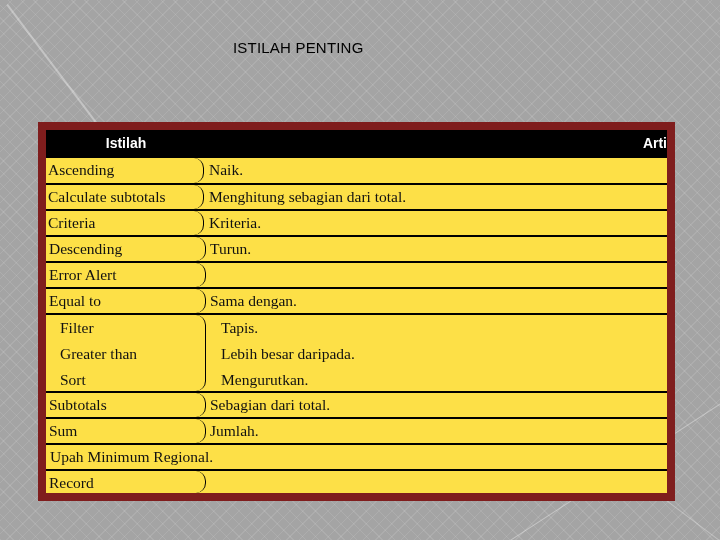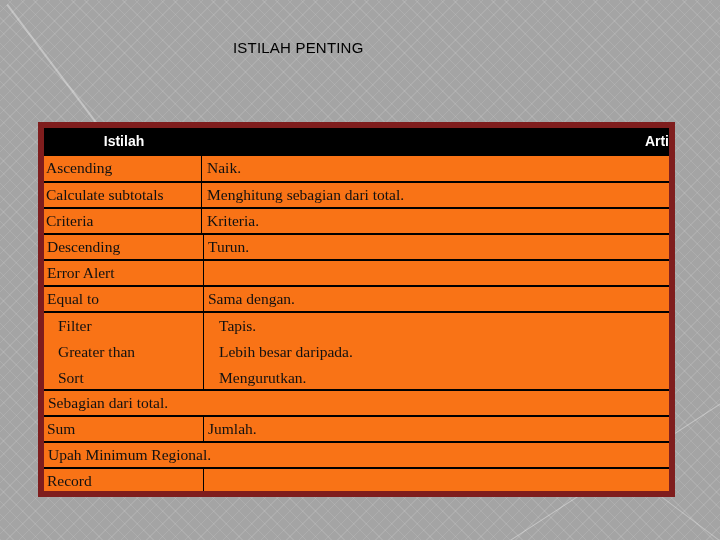--- a/index.html
+++ b/index.html
@@ -17,32 +17,32 @@
            transform-origin:0 0; transform:rotate(-33deg); }
   .diag3 { position:absolute; left:640px; top:480px; width:120px; height:1px; background:rgba(255,255,255,0.30);
            transform-origin:0 0; transform:rotate(37deg); }
   .title {
     position:absolute; left:233px; top:39px;
     font-family:"Liberation Sans", sans-serif; font-weight:normal; font-size:15px; color:#000;
     letter-spacing:0.2px;
   }
   .table {
     position:absolute; left:38px; top:122px; width:637px;
-    border:6px solid #7f1d1d; background:#f97316; box-sizing:border-box;
+    border:8px solid #7f1d1d; background:#fde047; box-sizing:border-box;
   }
   .hdr {
     display:flex; background:#000; color:#fff; height:26px; align-items:center;
     font-family:"Liberation Sans", sans-serif; font-weight:bold; font-size:14px;
   }
   .hdr .c1 { width:156px; text-align:center; padding-left:4px; box-sizing:border-box; }
   .hdr .c2 { flex:1; text-align:right; }
   .row { display:flex; border-top:2px solid #000; box-sizing:border-box; }
   .row:first-of-type { border-top:none; }
   .cell { font-size:15.5px; color:#111; line-height:24px; padding-left:2px; box-sizing:border-box; }
-  .row .c1 { width:158px; border-right:1px solid #000; }
+  .row .c1 { width:158px; border-right:1px solid #000;border-radius:10px; }
   .row.shift .c1 { width:160px; padding-left:3px; }
   .row .c2 { flex:1; padding-left:5px; }
   .row.shift .c2 { padding-left:4px; }
   .row.multi .cell { line-height:26px; padding-top:0; }
   .line { display:block;margin-left:11px; }
 </style>
 </head>
 <body>
 
 <div class="diag1"></div>
@@ -86,20 +86,21 @@
       <span class="line">Greater than</span>
       <span class="line">Sort</span>
     </div>
     <div class="cell c2">
       <span class="line">Tapis.</span>
       <span class="line">Lebih besar daripada.</span>
       <span class="line">Mengurutkan.</span>
     </div>
   </div>
   <div class="row shift" style="height:26px">
+    <div class="cell c1">Subtotals</div>
     <div class="cell c2">Sebagian dari total.</div>
   </div>
   <div class="row shift" style="height:26px">
     <div class="cell c1">Sum</div>
     <div class="cell c2">Jumlah.</div>
   </div>
   <div class="row shift" style="height:26px">
     <div class="cell c2">Upah Minimum Regional.</div>
   </div>
   <div class="row shift" style="height:24px">

